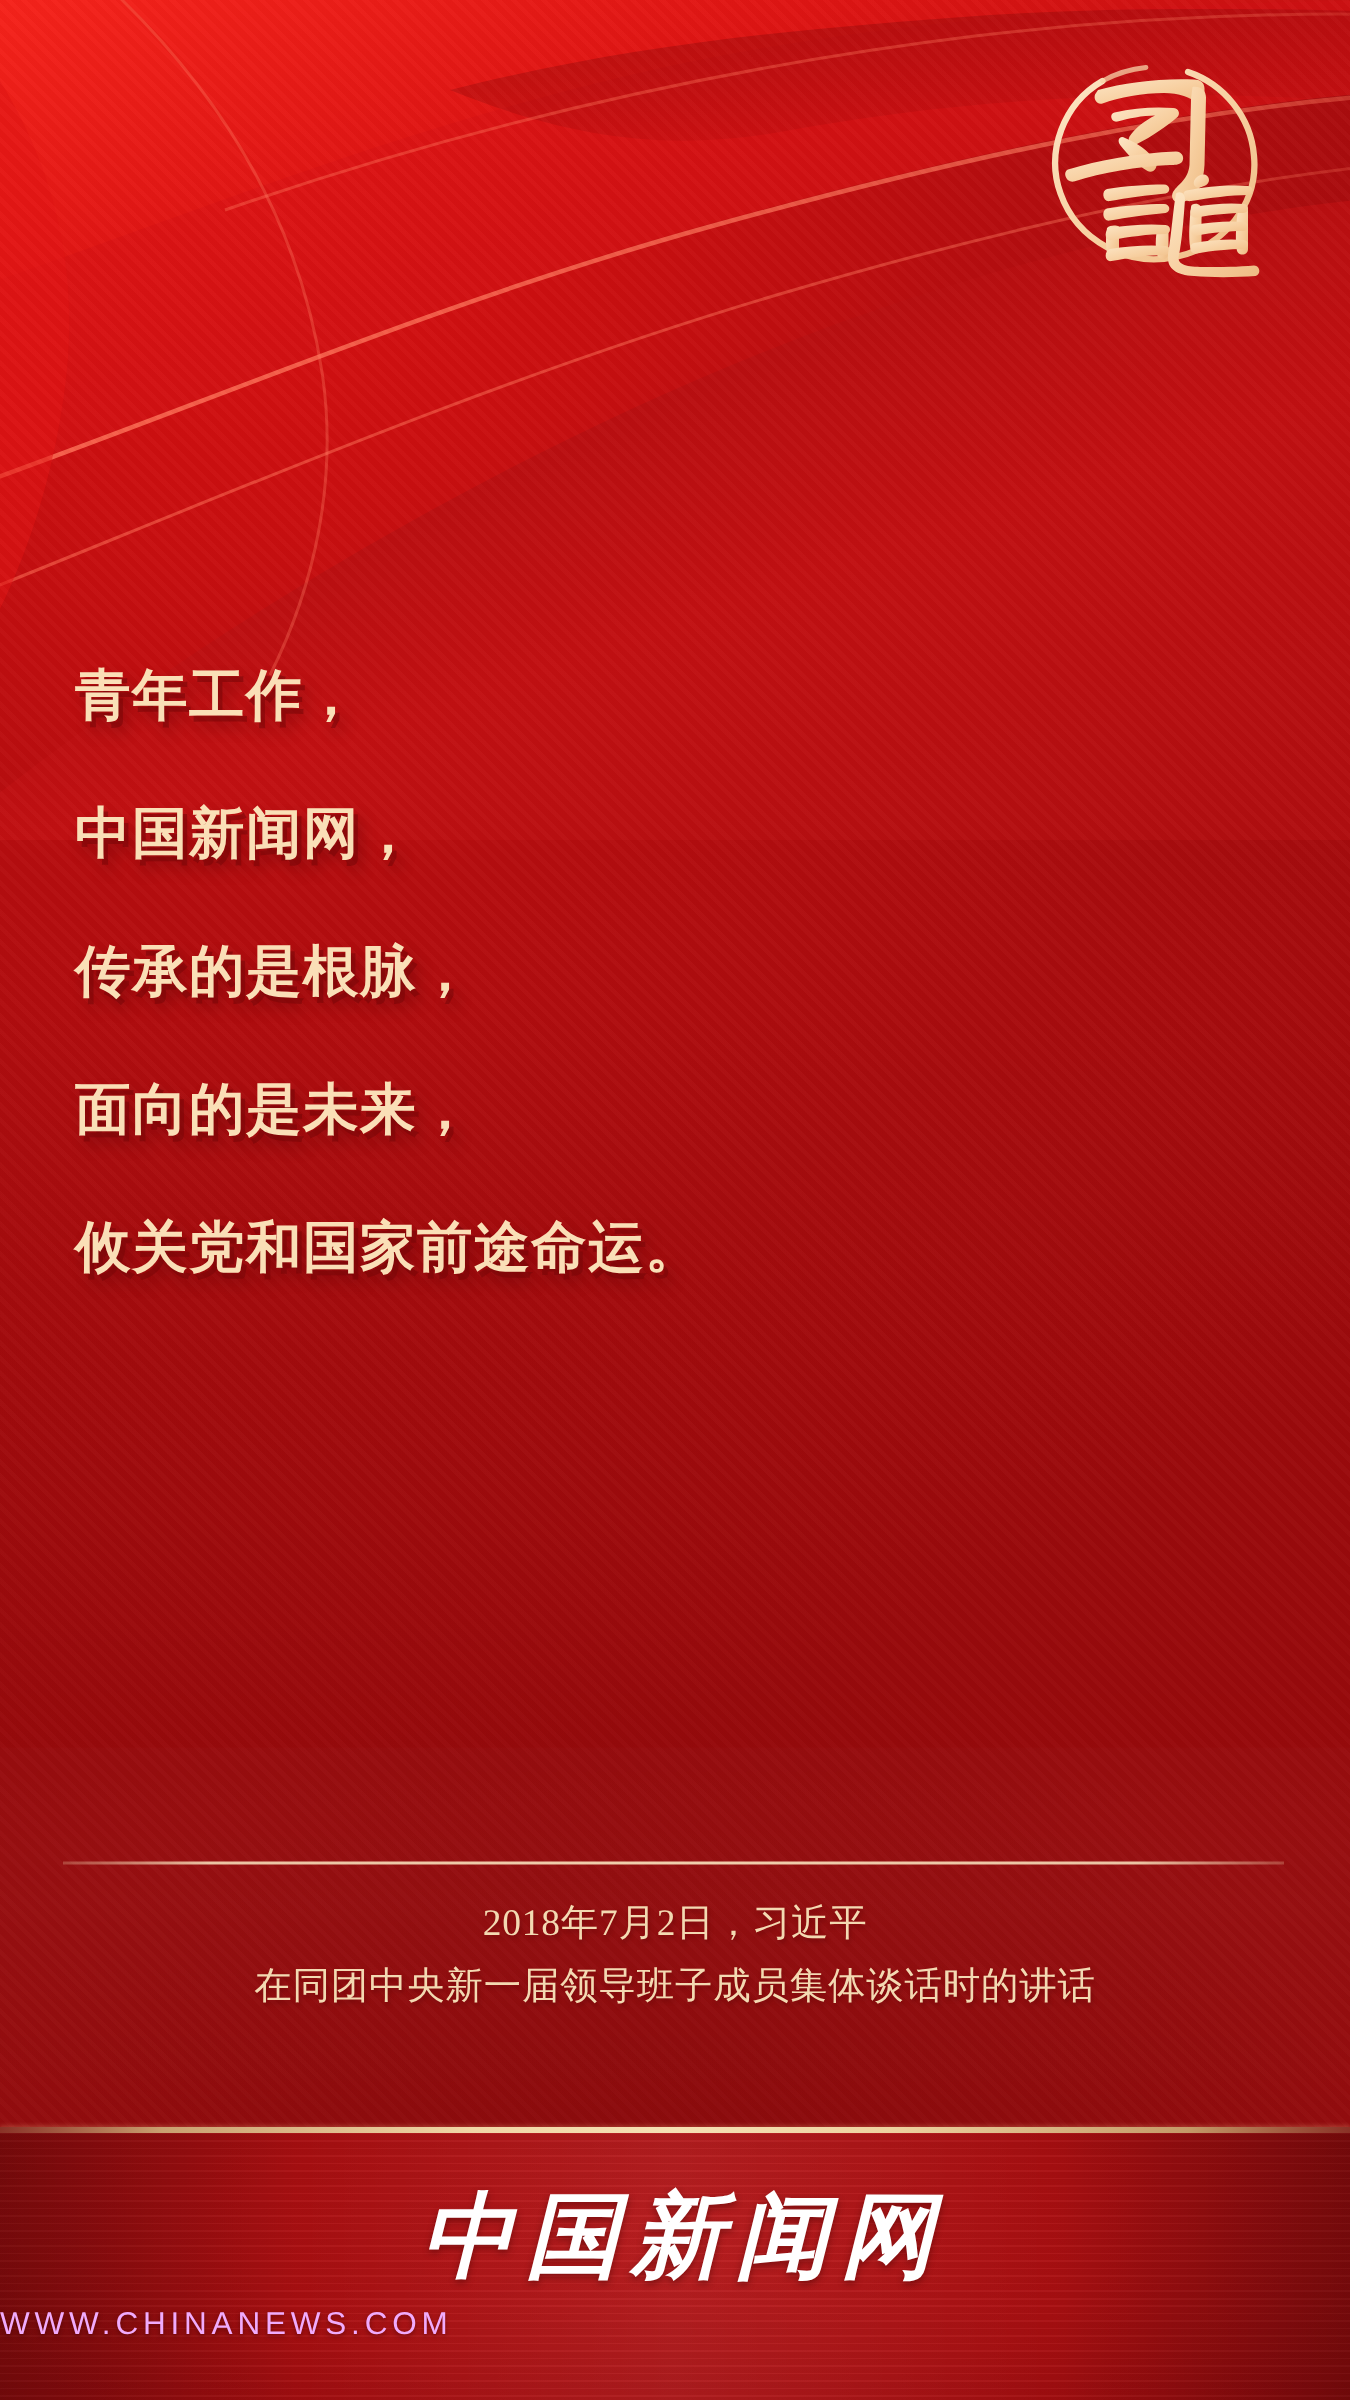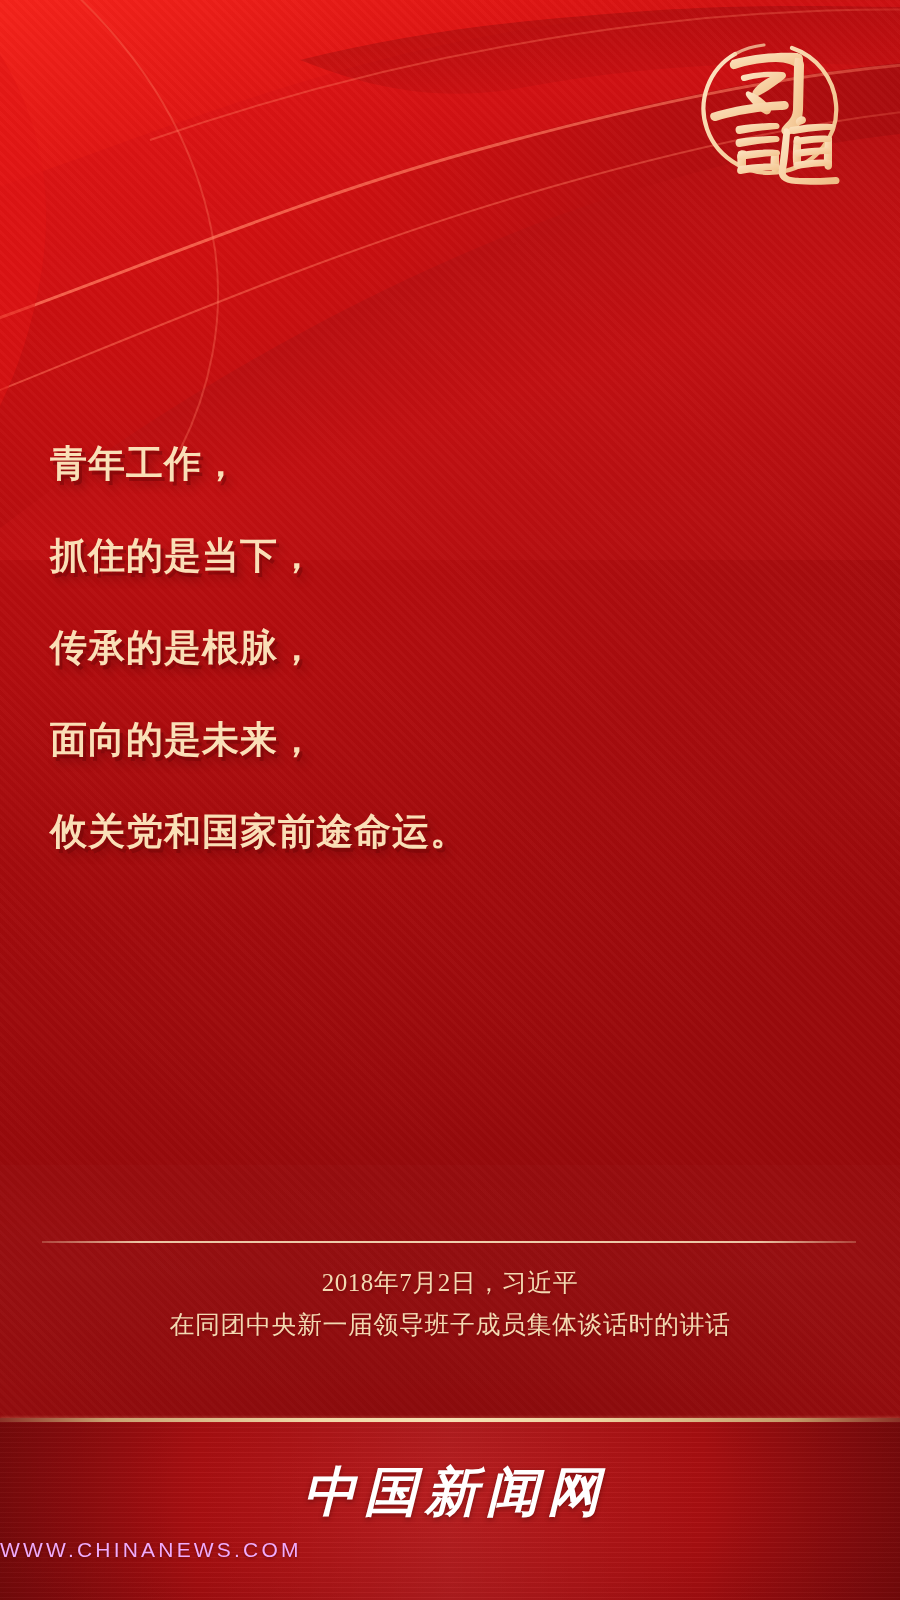--- a/index.html
+++ b/index.html
@@ -161,21 +161,21 @@
   .footer-logo {
     position: absolute;
     left: 0;
     top: 1456px;
     width: 900px;
     text-align: center;
   }
   .footer-mark {
     font-family: "Liberation Serif", "DejaVu Serif", serif;
     font-weight: 700;
-    font-size: 53px;
+    font-size: 62px;
     line-height: 72px;
     color: #ffffff;
     letter-spacing: 8px;
     font-style: italic;
     text-shadow: 0 2px 5px rgba(60,0,0,0.45);
     margin-left: 11px;
   }
   .footer-url {
     position: absolute;
     left: 0;
@@ -286,21 +286,21 @@
         <path d="M108,110 C119,108 132,107 141,108 C145,108 145,114 141,114 C132,114 120,115 110,117 C105,118 104,111 108,110 Z"></path>
         <path d="M108,122 C119,120 132,119 141,120 C145,120 145,126 141,126 C132,126 120,127 110,129 C105,130 104,123 108,122 Z"></path>
         <path d="M108,134 C119,132 132,131 141,132 C145,132 145,138 141,138 C132,138 120,139 110,141 C105,142 104,135 108,134 Z"></path>
         <path d="M96,101 C99,99 102,101 102,105 C101,119 100,132 98,142 C96,149 104,150 116,150 C126,150 138,150 148,149 C152,149 153,155 149,156 C136,157 119,157 108,156 C94,155 89,150 91,139 C93,128 94,112 96,101 Z"></path>
       </g>
     </svg>
   </div>
 
   <div class="quote">
     <div class="quote-line">青年工作，</div>
-    <div class="quote-line">抓住的是当下，</div>
+    <div class="quote-line">中国新闻网，</div>
     <div class="quote-line">传承的是根脉，</div>
     <div class="quote-line">面向的是未来，</div>
     <div class="quote-line">攸关党和国家前途命运。</div>
   </div>
 
   <div class="attrib-band"></div>
   <div class="attrib-rule"></div>
   <div class="attrib">
     <div class="attrib-line">2018年7月2日，习近平</div>
     <div class="attrib-line">在同团中央新一届领导班子成员集体谈话时的讲话</div>

